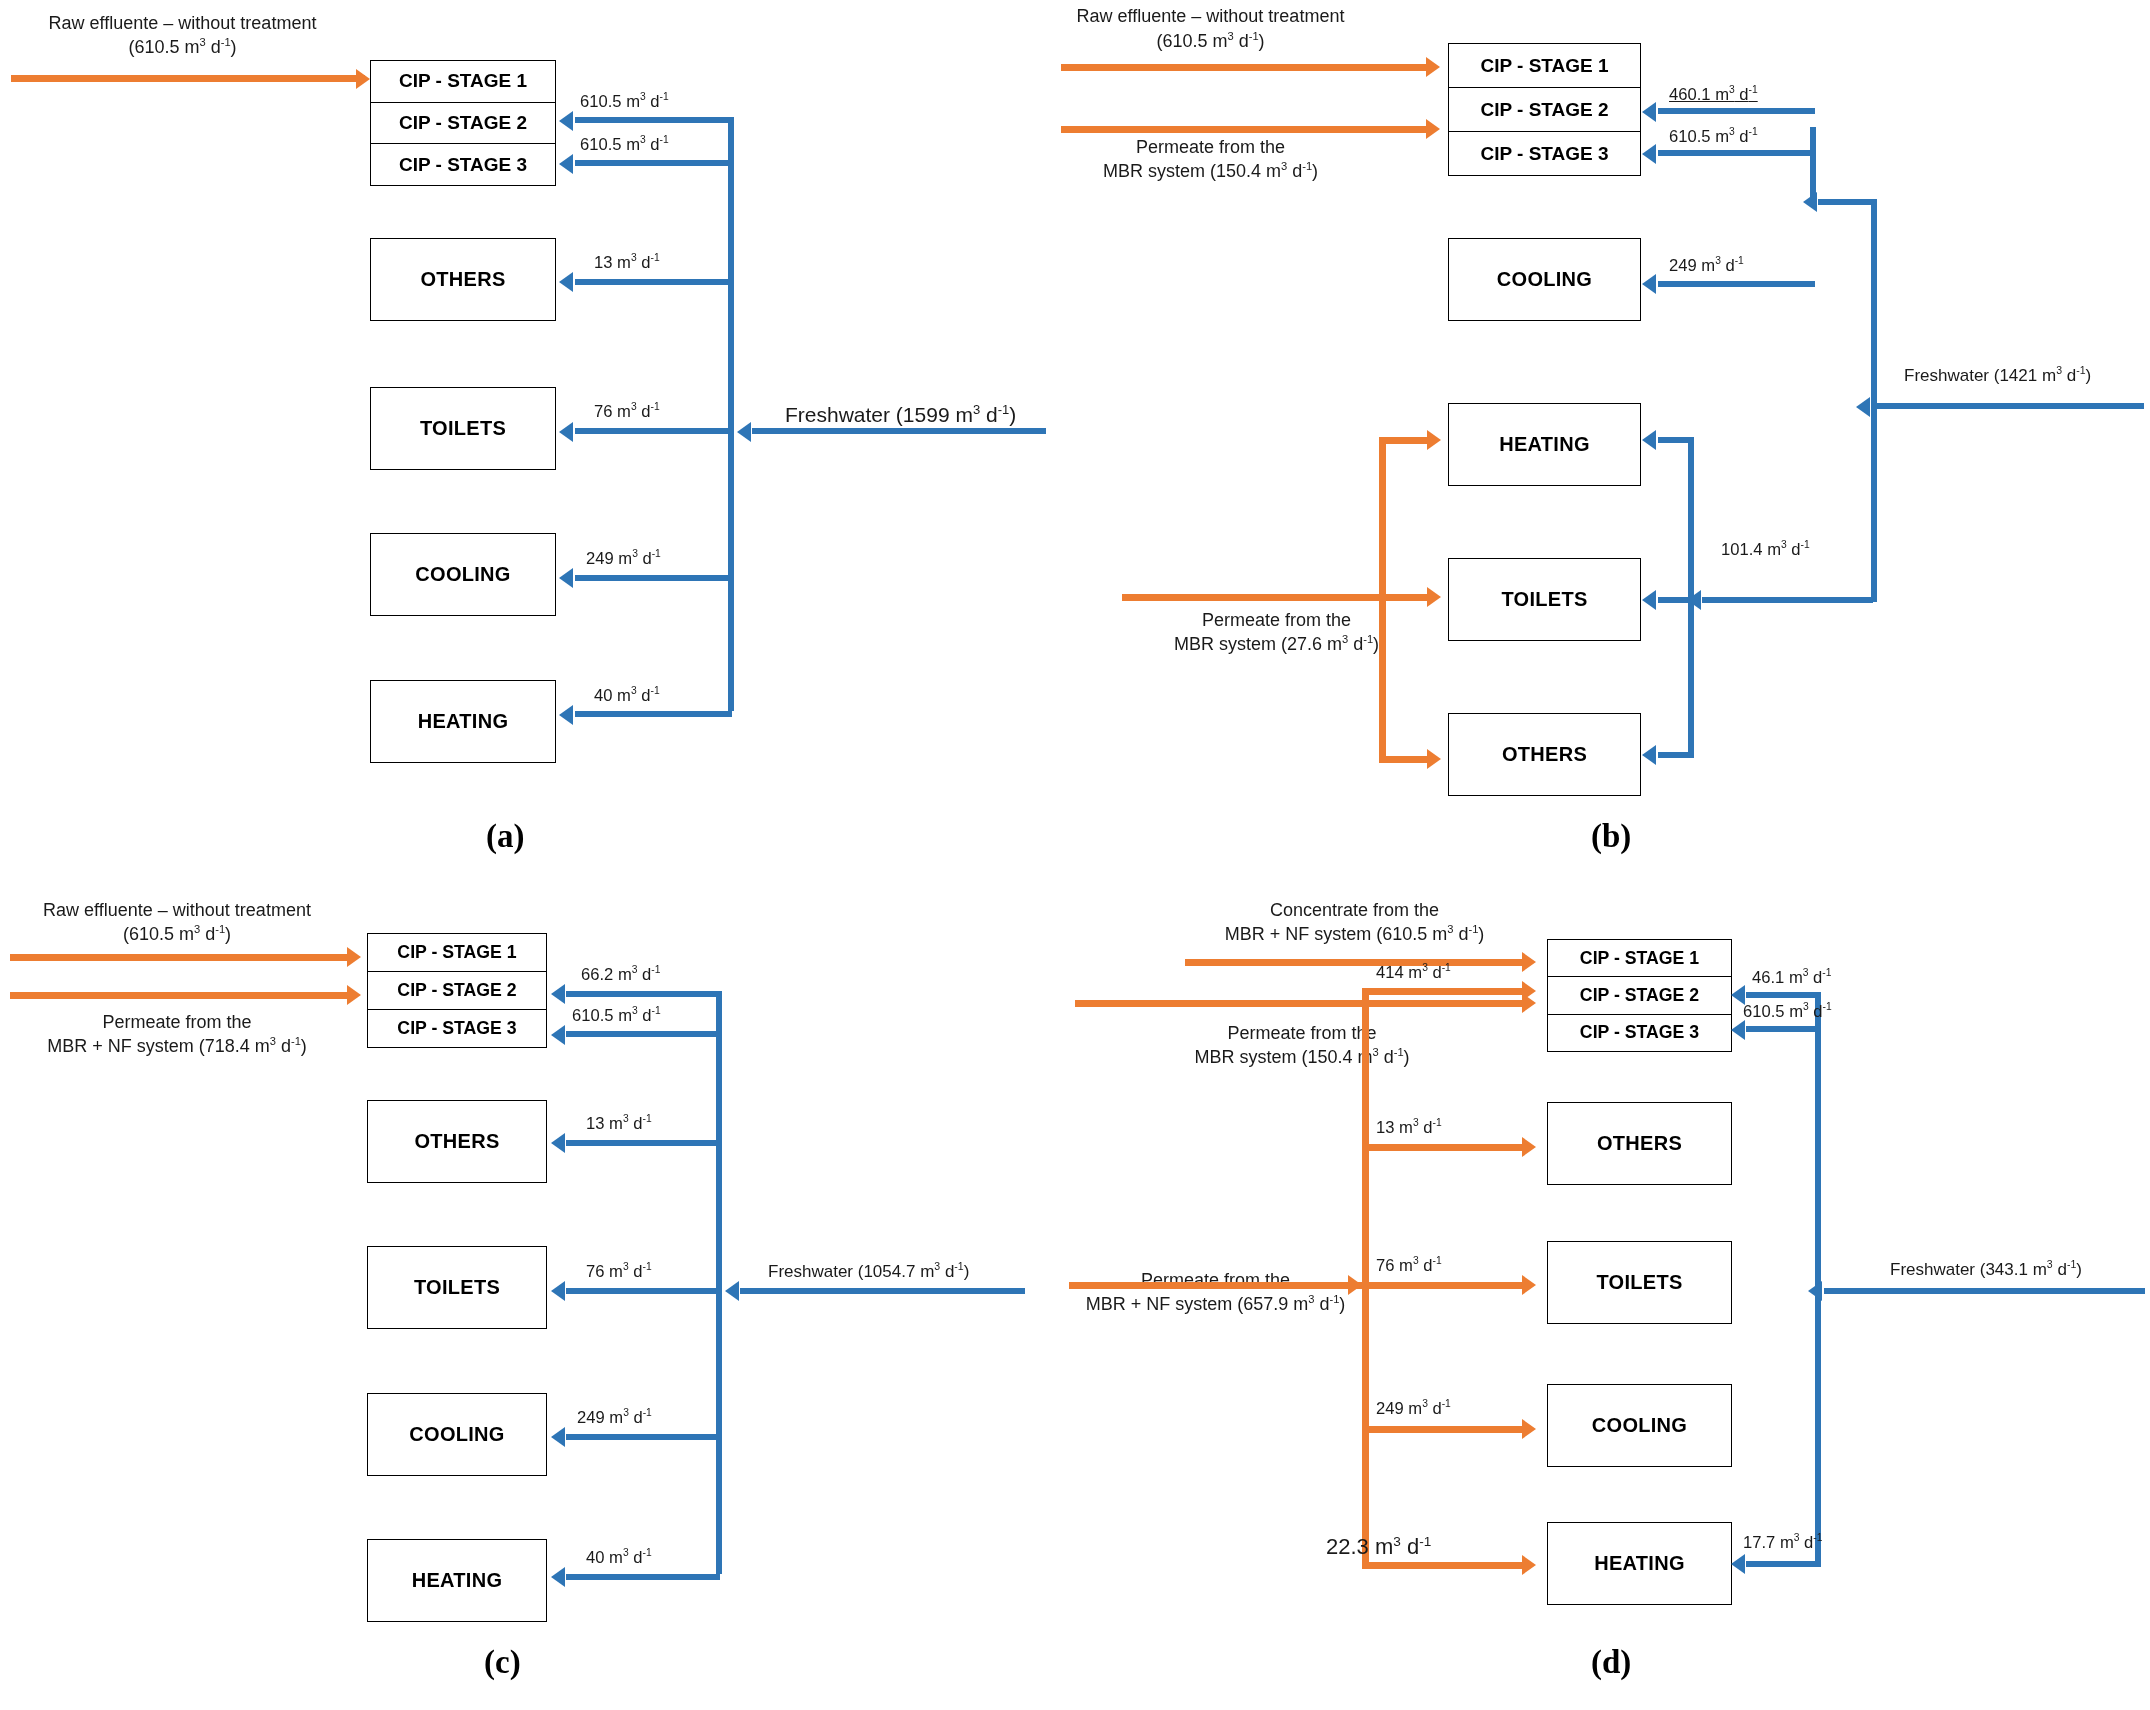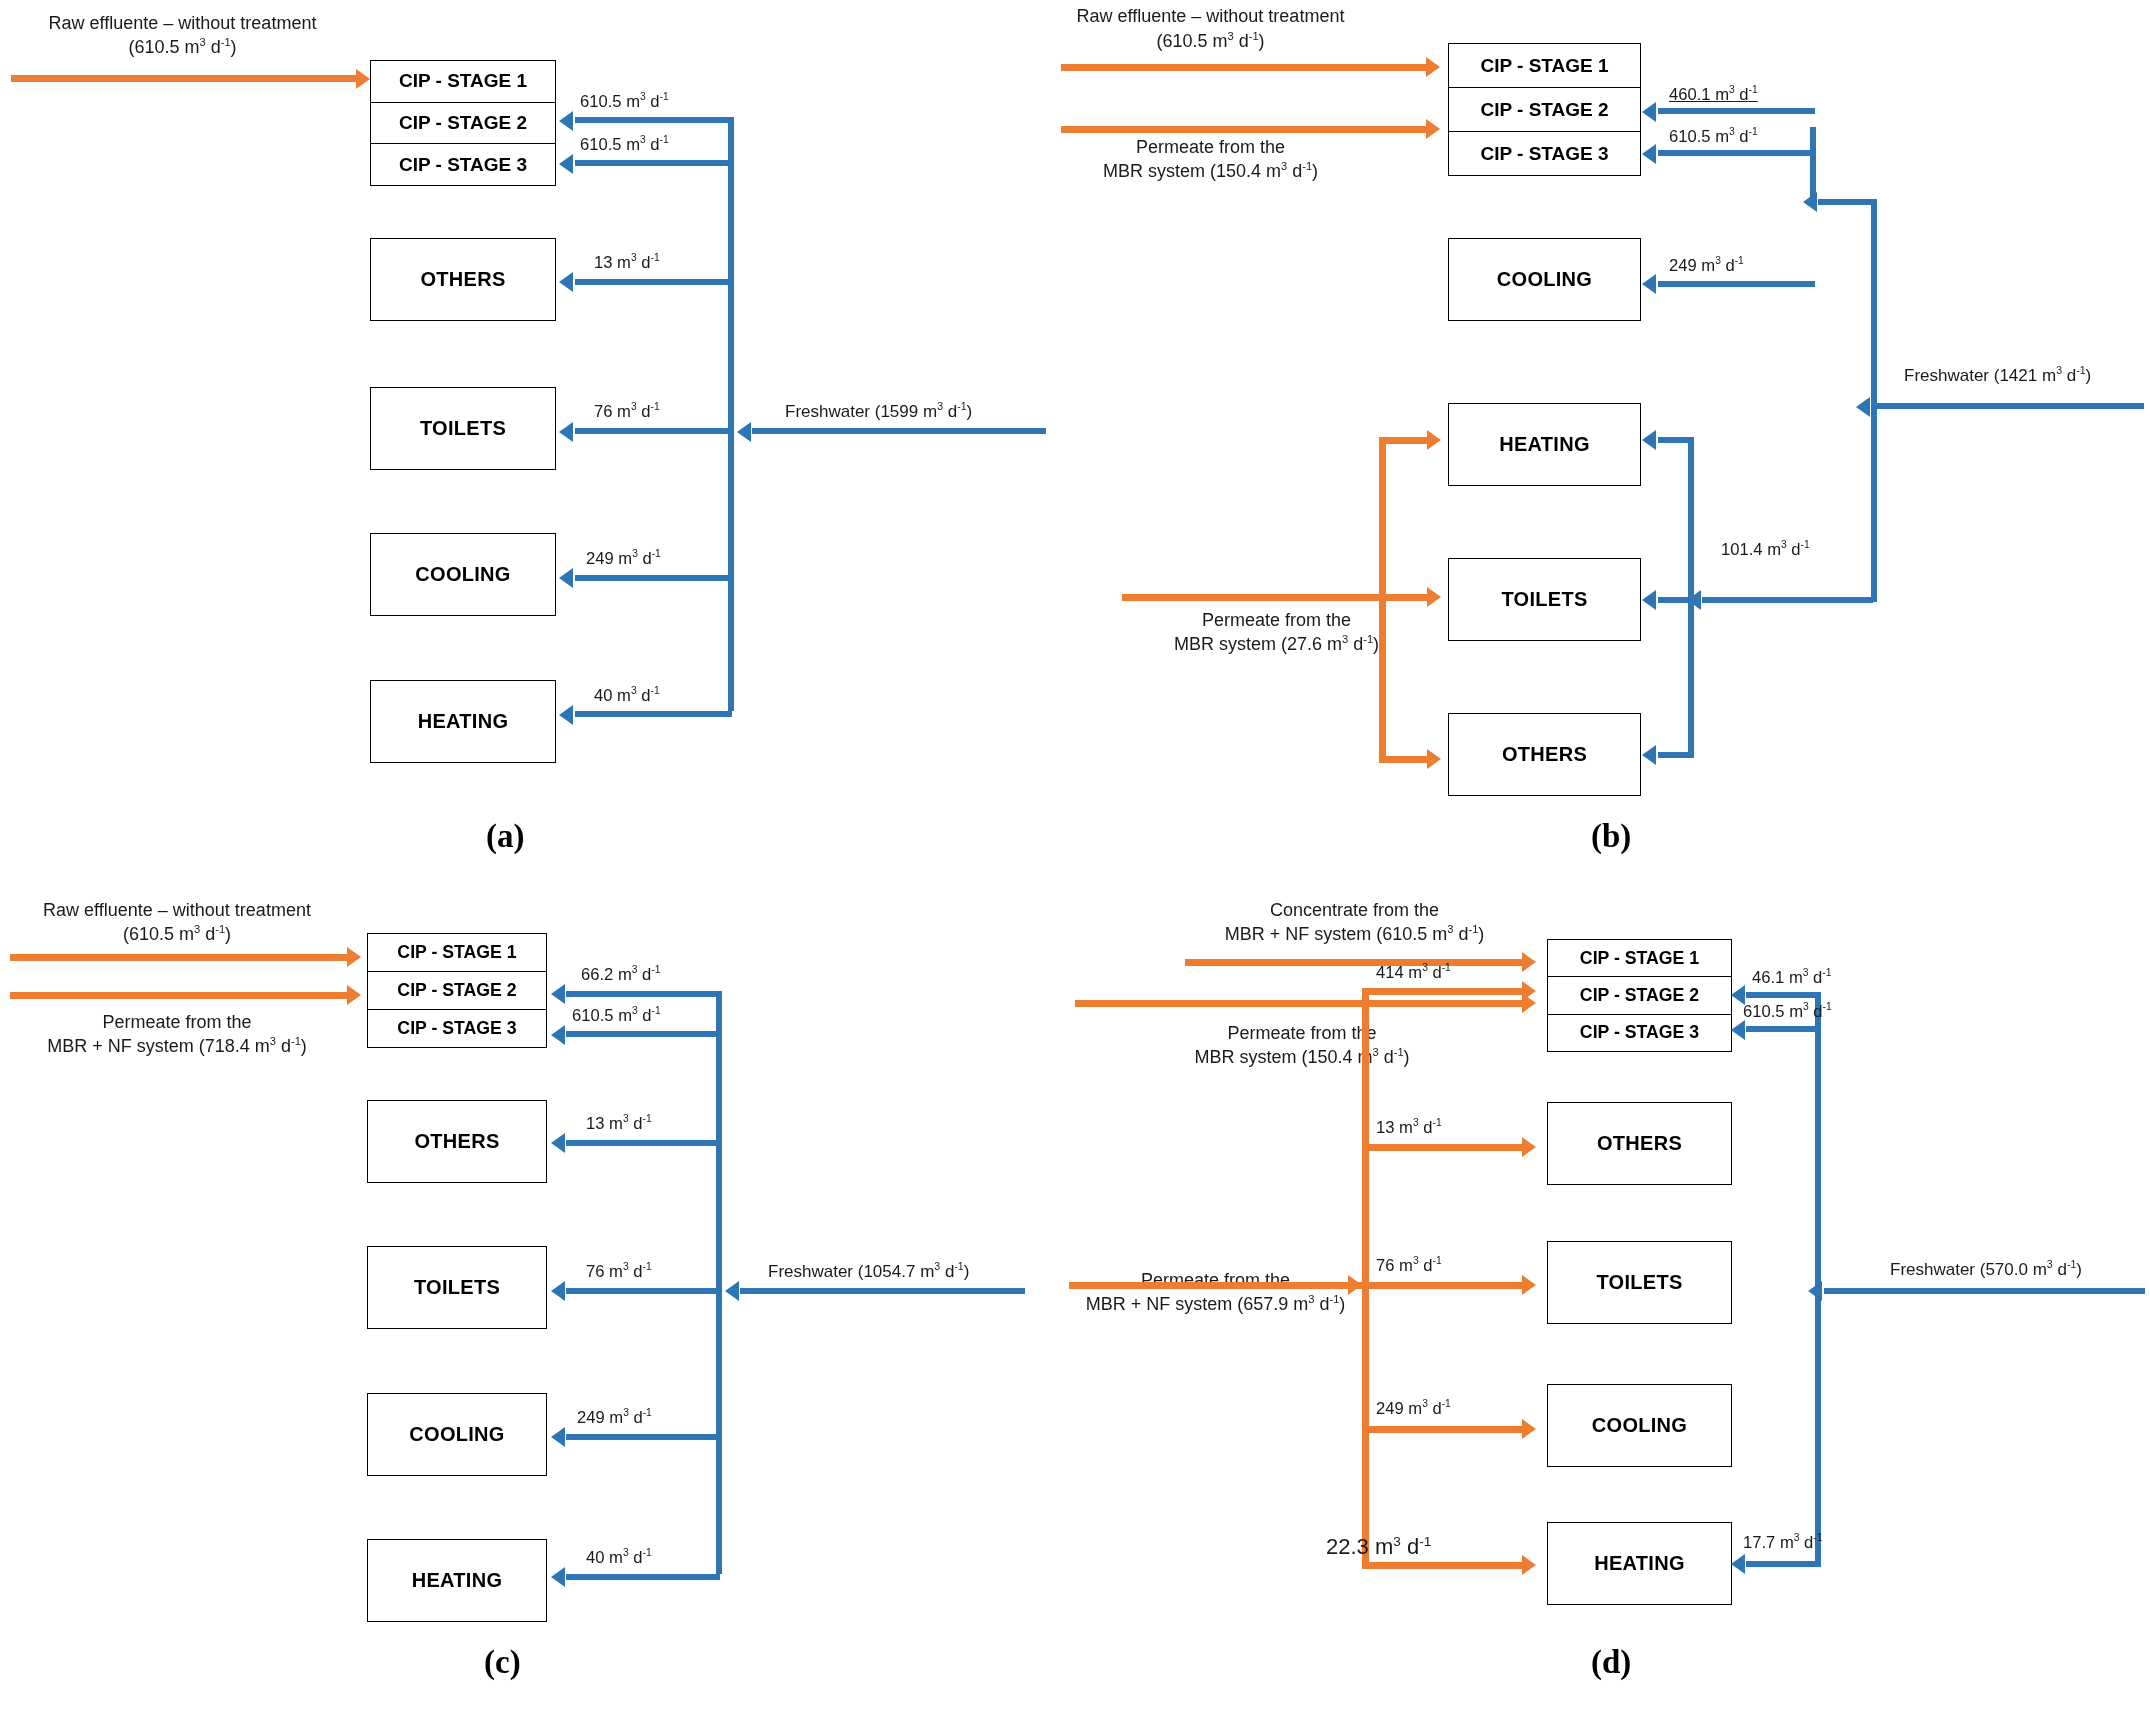--- a/index.html
+++ b/index.html
@@ -60,21 +60,21 @@
   <div class="seg" style="left:575px;top:279px;width:157px;height:6px;"></div>
   <div class="ah left" style="left:559px;top:272px;"></div>
   <div class="lbl" style="left:594px;top:252px;font-size:16.6px;"><span>13 m</span><sup>3</sup><span> d</span><sup>-1</sup></div>
 
   <div class="seg" style="left:575px;top:428px;width:157px;height:6px;"></div>
   <div class="ah left" style="left:559px;top:422px;"></div>
   <div class="lbl" style="left:594px;top:401px;font-size:16.6px;"><span>76 m</span><sup>3</sup><span> d</span><sup>-1</sup></div>
 
   <div class="seg" style="left:752px;top:428px;width:294px;height:6px;"></div>
   <div class="ah left" style="left:737px;top:422px;"></div>
-  <div class="lbl" style="left:785px;top:401px;font-size:17px;"><span>Freshwater (1599 m</span><sup>3</sup><span> d</span><sup>-1</sup><span>)</span></div>
+  <div class="lbl" style="left:785px;top:401px;font-size:21px;"><span>Freshwater (1599 m</span><sup>3</sup><span> d</span><sup>-1</sup><span>)</span></div>
 
   <div class="seg" style="left:575px;top:575px;width:157px;height:6px;"></div>
   <div class="ah left" style="left:559px;top:568px;"></div>
   <div class="lbl" style="left:586px;top:548px;font-size:16.6px;"><span>249 m</span><sup>3</sup><span> d</span><sup>-1</sup></div>
 
   <div class="seg" style="left:575px;top:711px;width:157px;height:6px;"></div>
   <div class="ah left" style="left:559px;top:705px;"></div>
   <div class="lbl" style="left:594px;top:685px;font-size:16.6px;"><span>40 m</span><sup>3</sup><span> d</span><sup>-1</sup></div>
 
   <div class="plabel" style="left:486px;top:818px;">(a)</div>
@@ -284,17 +284,17 @@
   <div class="seg" style="left:1746px;top:1026px;width:75px;height:6px;"></div>
   <div class="ah left" style="left:1731px;top:1020px;"></div>
   <div class="lbl" style="left:1743px;top:1001px;font-size:16.6px;"><span>610.5 m</span><sup>3</sup><span> d</span><sup>-1</sup></div>
 
   <div class="seg" style="left:1746px;top:1561px;width:75px;height:6px;"></div>
   <div class="ah left" style="left:1731px;top:1554px;"></div>
   <div class="lbl" style="left:1743px;top:1532px;font-size:16.6px;"><span>17.7 m</span><sup>3</sup><span> d</span><sup>-1</sup></div>
 
   <div class="seg" style="left:1824px;top:1288px;width:321px;height:6px;"></div>
   <div class="ah left" style="left:1808px;top:1281px;"></div>
-  <div class="lbl" style="left:1890px;top:1259px;font-size:17px;"><span>Freshwater (570.0 m</span><sup>3</sup><span> d</span><sup>-1</sup><span>)</span></div>
+  <div class="lbl" style="left:1890px;top:1259px;font-size:17px;"><span>Freshwater (343.1 m</span><sup>3</sup><span> d</span><sup>-1</sup><span>)</span></div>
 
   <div class="plabel" style="left:1591px;top:1644px;">(d)</div>
 </div>
 
 
 </body></html>

